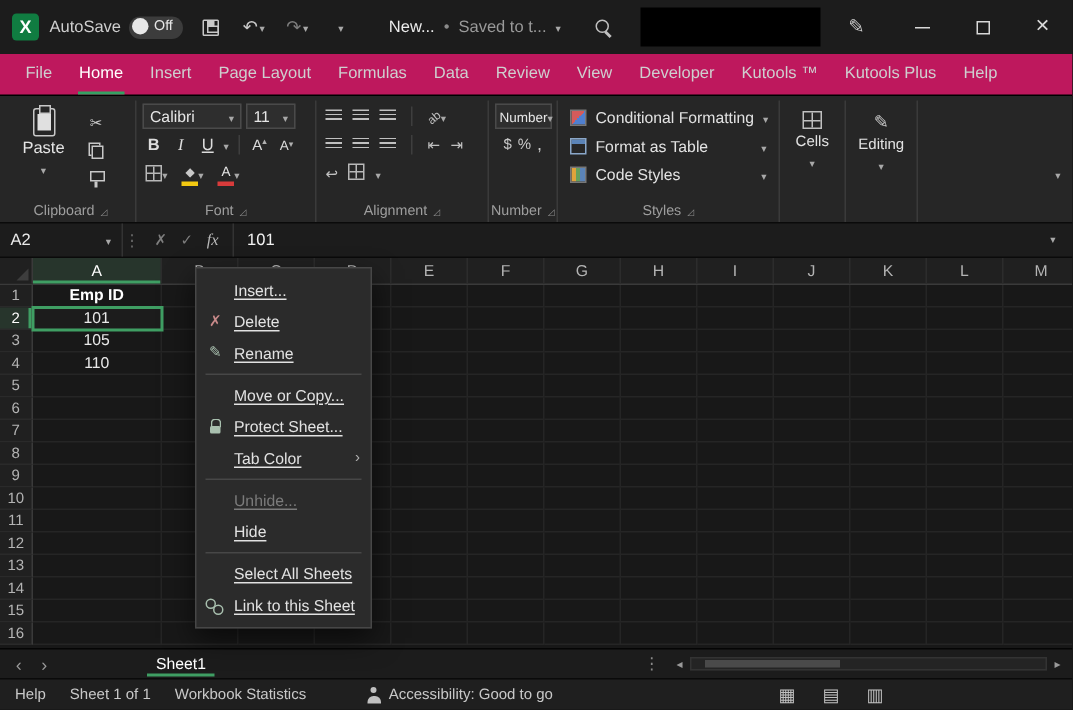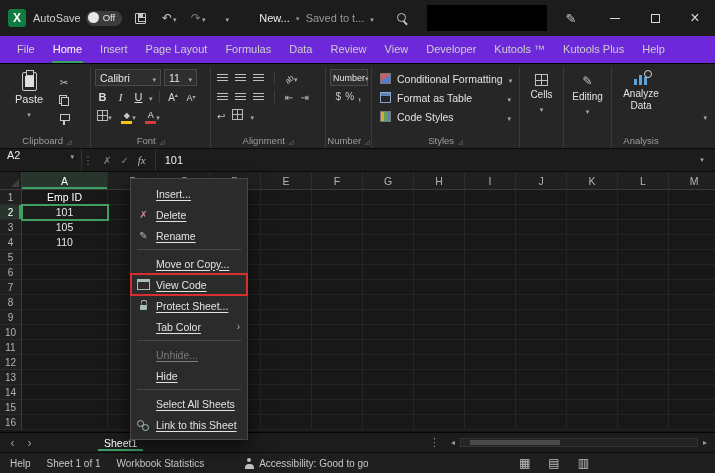--- a/index.html
+++ b/index.html
@@ -30,21 +30,21 @@
 .i-search::after{content:"";position:absolute;bottom:1px;right:1px;width:5px;height:1.5px;background:#c0c0c0;transform:rotate(45deg)}
 .redacted{width:120px;height:26px;background:#000;margin:0 6px}
 .g-pen::before{content:"✎";font-size:13px;color:#c8c8c8}
 .win-controls{display:flex;height:36px;margin-left:6px}
 .win-btn{width:40px;height:36px;display:flex;align-items:center;justify-content:center;color:#d8d8d8}
 .g-min{width:10px;height:1px;background:#d8d8d8;display:inline-block}
 .g-max{width:9px;height:9px;border:1px solid #d8d8d8;display:inline-block}
 .g-close::before{content:"×";font-size:16px;color:#d8d8d8}
 
 
-.tabrow{height:28px;background:#6d28d9;display:flex;align-items:stretch;padding:0 6px 0 8px;border-bottom:1px solid #000;flex:0 0 auto}
+.tabrow{height:28px;background:#be185d;display:flex;align-items:stretch;padding:0 6px 0 8px;border-bottom:1px solid #000;flex:0 0 auto}
 .rtab{padding:7px 9px 0;color:#cfcfcf;position:relative;white-space:nowrap;font-size:11px}
 .rtab.active{color:#fff}
 .rtab.active::after{content:"";position:absolute;left:8px;right:8px;bottom:0;height:2.5px;background:#35a163}
 
 
 .ribbon{height:84px;background:#262626;display:flex;padding:3px 0 0 4px;flex:0 0 auto;position:relative}
 .rgroup{display:flex;flex-direction:column;border-right:1px solid #3a3a3a;padding:1px 4px 0;position:relative;flex:0 0 auto}
 .rgroup-label{margin-top:auto;text-align:center;color:#9e9e9e;font-size:9.5px;height:15px;display:flex;align-items:center;justify-content:center;gap:4px;white-space:nowrap}
 .launcher::before{content:"◿";font-size:6px;color:#8a8a8a}
 .clip-body{display:flex;gap:5px}
@@ -103,21 +103,21 @@
 .i-analyze{position:relative;width:15px;height:13px;background:
   linear-gradient(#5fa2d8,#5fa2d8) 0px bottom/3px 6px no-repeat,
   linear-gradient(#5fa2d8,#5fa2d8) 5px bottom/3px 10px no-repeat,
   linear-gradient(#5fa2d8,#5fa2d8) 10px bottom/3px 8px no-repeat}
 .i-analyze::after{content:"";position:absolute;top:-2px;right:-3px;width:6px;height:6px;border:1.5px solid #d8d8d8;border-radius:50%}
 .two-line{width:48px;line-height:1.15}
 .ribbon-collapse{position:absolute;right:8px;top:46px}
 
 
 .formulabar{height:24px;background:#1c1c1c;display:flex;align-items:stretch;border-top:1px solid #0a0a0a;border-bottom:1px solid #0a0a0a;flex:0 0 auto}
-.namebox{width:82px;display:flex;justify-content:space-between;padding:0 7px;border-right:1px solid #333;color:#eaeaea}
+.namebox{width:82px;display:flex;align-items:center;justify-content:space-between;padding:0 7px;border-right:1px solid #333;color:#eaeaea}
 .fb-dots{width:12px;display:flex;align-items:center;justify-content:center;color:#6a6a6a}
 .fb-dots::before{content:"⋮"}
 .fb-btns{display:flex;align-items:center;gap:9px;padding:0 9px;color:#8a8a8a;border-right:1px solid #333}
 .g-x::before{content:"✗";font-size:10px;color:#7e7e7e}
 .g-check::before{content:"✓";font-size:10px;color:#7e7e7e}
 .fx{font-style:italic;font-family:"Liberation Serif",serif;color:#b8b8b8}
 .fb-input{flex:1;display:flex;align-items:center;padding:0 9px;color:#f2f2f2}
 .fb-expand{width:26px;display:flex;align-items:center;justify-content:center}
 
 
@@ -125,21 +125,21 @@
 .colheaders{display:flex;height:18px;background:#202020;border-bottom:1px solid #3a3a3a}
 .corner{width:22px;flex:0 0 auto;border-right:1px solid #3a3a3a;position:relative;background:#202020}
 .corner::after{content:"";position:absolute;right:2px;bottom:2px;border-left:8px solid transparent;border-bottom:8px solid #3d3d3d}
 .colh{display:flex;align-items:center;justify-content:center;color:#b4b4b4;border-right:1px solid #2c2c2c;flex:0 0 auto;font-size:10.5px}
 .colh.sel{background:#27352c;color:#fff;box-shadow:inset 0 -2px 0 #3f9e63}
 .grow{display:flex;height:15px}
 .rowh{width:22px;flex:0 0 auto;display:flex;align-items:center;justify-content:center;color:#b4b4b4;background:#202020;border-right:1px solid #3a3a3a;border-bottom:1px solid #2a2a2a;font-size:10px}
 .rowh.sel{background:#27352c;color:#fff;box-shadow:inset -2px 0 0 #3f9e63}
 .cell{flex:0 0 auto;border-right:1px solid #252525;border-bottom:1px solid #252525;color:#e8e8e8;display:flex;align-items:center;justify-content:center;font-size:10.5px}
 .cell.selcell{outline:2px solid #3f9e63;outline-offset:-1px;background:#1c1c1c;z-index:1}
-.cell.boldcell{font-weight:normal;color:#fff}
+.cell.boldcell{font-weight:bold;color:#fff}
 
 
 .ctxmenu{position:absolute;left:130px;top:178px;width:118px;background:#2b2b2b;border:1px solid #474747;box-shadow:0 7px 18px rgba(0,0,0,.6);padding:4px 0;z-index:10}
 .mitem{height:21px;display:flex;align-items:center;gap:5px;padding:0 7px 0 5px;color:#e2e2e2;font-size:10.5px;position:relative}
 .micon{width:15px;height:14px;flex:0 0 auto;display:flex;align-items:center;justify-content:center;position:relative}
 .mlabel{text-decoration:underline;text-underline-offset:2px;white-space:nowrap}
 .mitem.disabled .mlabel{color:#7b7b7b}
 .subarrow{margin-left:auto;color:#b0b0b0;font-size:10px}
 .subarrow::before{content:"›"}
 .msep{height:1px;background:#474747;margin:3px 6px}
@@ -404,29 +404,20 @@
     </div>
 
     <div class="rgroup" style="width:48px">
       <div class="bigbtn">
         <span class="g-edit"></span>
         <span>Editing</span>
         <span class="cv"></span>
       </div>
     </div>
 
-    <div class="rgroup" style="width:58px;border-right:none">
-      <div class="bigbtn" style="padding-top:4px">
-        <span class="i-analyze"></span>
-        <span class="two-line">Analyze Data</span>
-      </div>
-      <div class="rgroup-label">
-        <span>Analysis</span>
-      </div>
-    </div>
 
     <span class="ribbon-collapse cv"></span>
   </div>
 
   <div class="formulabar">
     <div class="namebox">
       <span>A2</span>
       <span class="cv"></span>
     </div>
     <span class="fb-dots"></span>
@@ -729,24 +720,20 @@
       </div>
       <div class="mitem">
         <span class="micon mi-rename"></span>
         <span class="mlabel">Rename</span>
       </div>
       <div class="msep"></div>
       <div class="mitem">
         <span class="micon"></span>
         <span class="mlabel">Move or Copy...</span>
       </div>
-      <div class="mitem annotated">
-        <span class="micon mi-view-code"></span>
-        <span class="mlabel">View Code</span>
-      </div>
       <div class="mitem">
         <span class="micon mi-protect-sheet"></span>
         <span class="mlabel">Protect Sheet...</span>
       </div>
       <div class="mitem">
         <span class="micon"></span>
         <span class="mlabel">Tab Color</span>
         <span class="subarrow"></span>
       </div>
       <div class="msep"></div>

